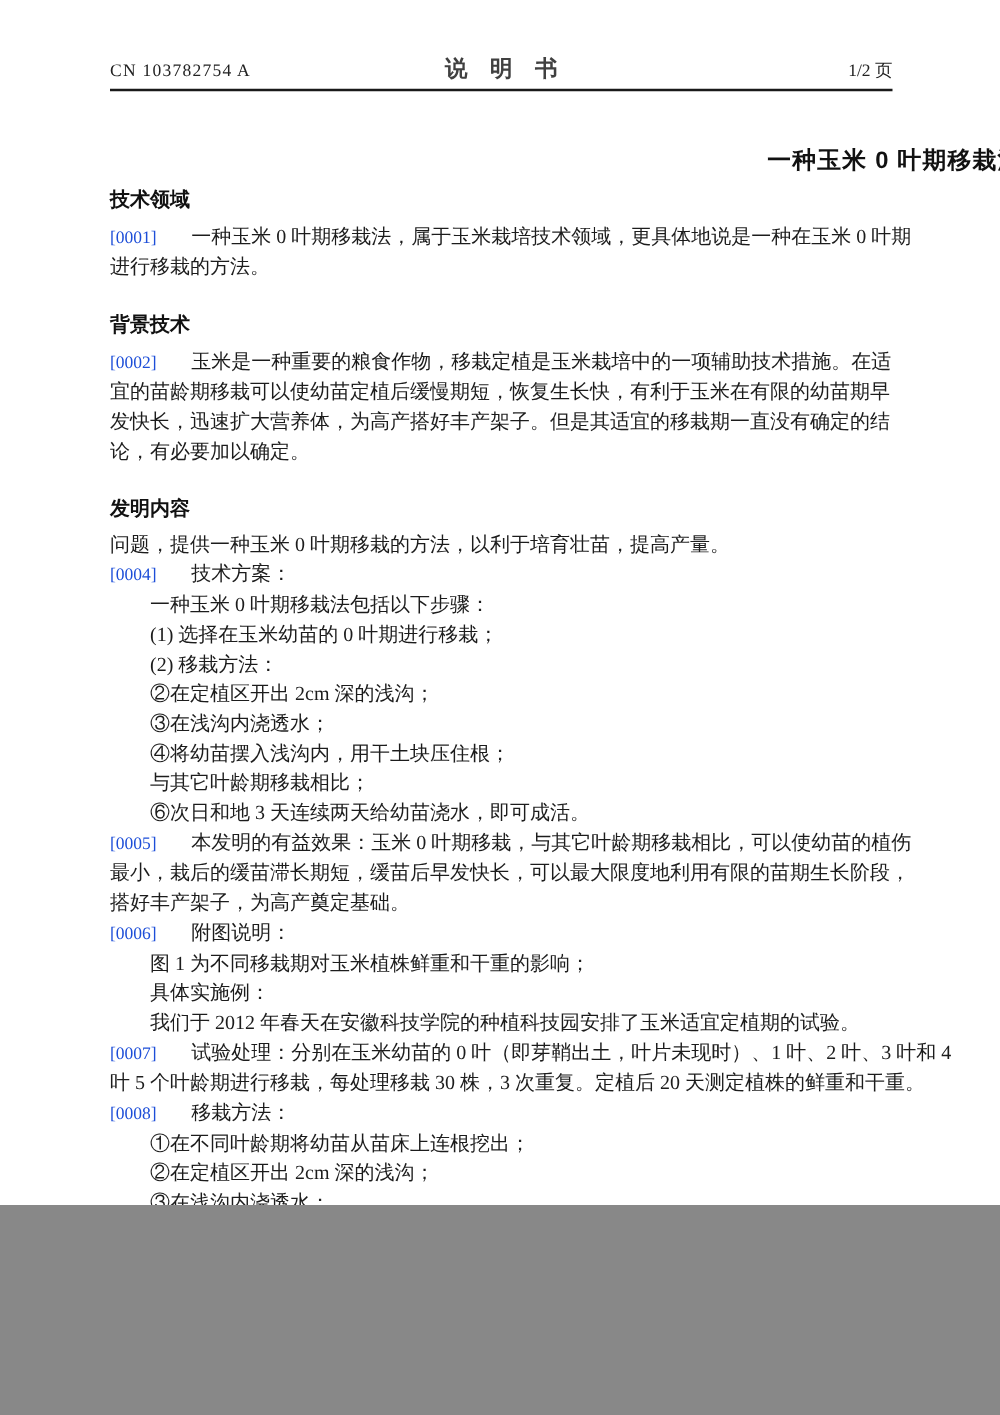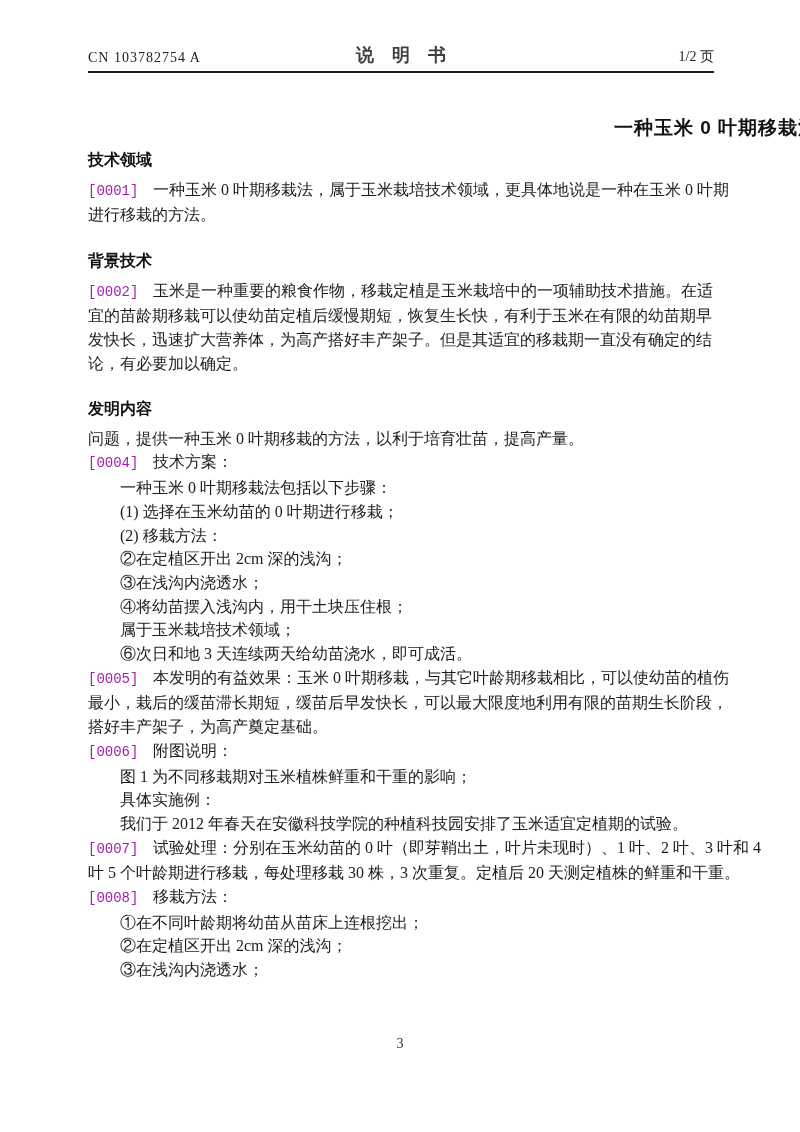--- a/index.html
+++ b/index.html
@@ -1,18 +1,18 @@
 <!DOCTYPE html>
 <html><head>
 <meta charset="utf-8">
 <style>
   html,body{margin:0;padding:0;background:#888;}
   .page{
     position:relative;
-    width:800px;height:1132px;
+    width:800px;height:964px;
     margin:0 auto;
     background:#ffffff;
     overflow:hidden;
     color:#1f1f1f;
   }
   
   .header{
     position:absolute;left:88px;top:40px;width:626px;height:33px;
     border-bottom:2px solid #1a1a1a;
     box-sizing:border-box;
@@ -49,22 +49,22 @@
   .bl{min-height:23.7px;}
   .bl.heading{
     font-family:Liberation Mono, monospace;
     font-weight:bold;color:#111;
     margin-bottom:4px;
   }
   .bl.heading:not(:first-child){margin-top:23.7px;}
   .bl.indent{padding-left:32px;}
   .pnum{
     display:inline-block;min-width:65px;
-    font-family:Liberation Mono, monospace;
-    font-size:14px;color:#a21caf;
+    font-family:Liberation Serif, serif;
+    font-size:14px;color:#1d4ed8;
   }
   
   .watermark{
     position:absolute;left:142px;top:519px;
     font:46px "Liberation Sans","DejaVu Sans",sans-serif;
     color:#e2e2e2;letter-spacing:1px;
     z-index:0;
     user-select:none;
   }
   
@@ -100,21 +100,21 @@
       <div class="bl line">论，有必要加以确定。</div>
       <div class="bl heading">发明内容</div>
       <div class="bl line">问题，提供一种玉米 0 叶期移栽的方法，以利于培育壮苗，提高产量。</div>
       <div class="bl line"><span class="pnum">[0004]</span><span>技术方案：</span></div>
       <div class="bl indent">一种玉米 0 叶期移栽法包括以下步骤：</div>
       <div class="bl indent">(1) 选择在玉米幼苗的 0 叶期进行移栽；</div>
       <div class="bl indent">(2) 移栽方法：</div>
       <div class="bl indent">②在定植区开出 2cm 深的浅沟；</div>
       <div class="bl indent">③在浅沟内浇透水；</div>
       <div class="bl indent">④将幼苗摆入浅沟内，用干土块压住根；</div>
-      <div class="bl indent">属于玉米栽培技术领域；</div>
+      <div class="bl indent">与其它叶龄期移栽相比；</div>
       <div class="bl indent">⑥次日和地 3 天连续两天给幼苗浇水，即可成活。</div>
       <div class="bl line"><span class="pnum">[0005]</span><span>本发明的有益效果：玉米 0 叶期移栽，与其它叶龄期移栽相比，可以使幼苗的植伤</span></div>
       <div class="bl line">最小，栽后的缓苗滞长期短，缓苗后早发快长，可以最大限度地利用有限的苗期生长阶段，</div>
       <div class="bl line">搭好丰产架子，为高产奠定基础。</div>
       <div class="bl line"><span class="pnum">[0006]</span><span>附图说明：</span></div>
       <div class="bl indent">图 1 为不同移栽期对玉米植株鲜重和干重的影响；</div>
       <div class="bl indent">具体实施例：</div>
       <div class="bl indent">我们于 2012 年春天在安徽科技学院的种植科技园安排了玉米适宜定植期的试验。</div>
       <div class="bl line"><span class="pnum">[0007]</span><span>试验处理：分别在玉米幼苗的 0 叶（即芽鞘出土，叶片未现时）、1 叶、2 叶、3 叶和 4</span></div>
       <div class="bl line">叶 5 个叶龄期进行移栽，每处理移栽 30 株，3 次重复。定植后 20 天测定植株的鲜重和干重。</div>

